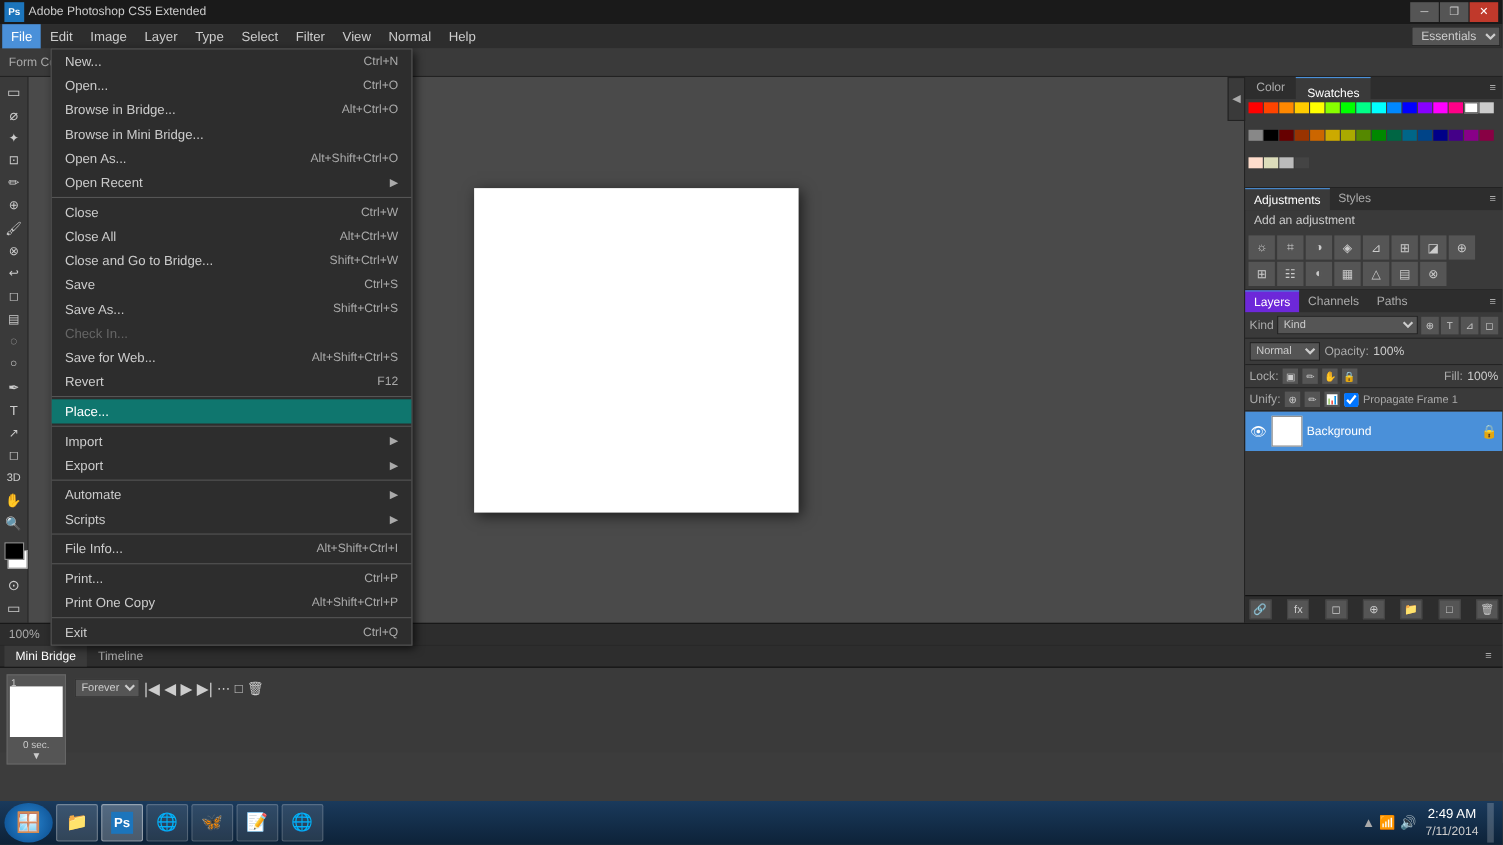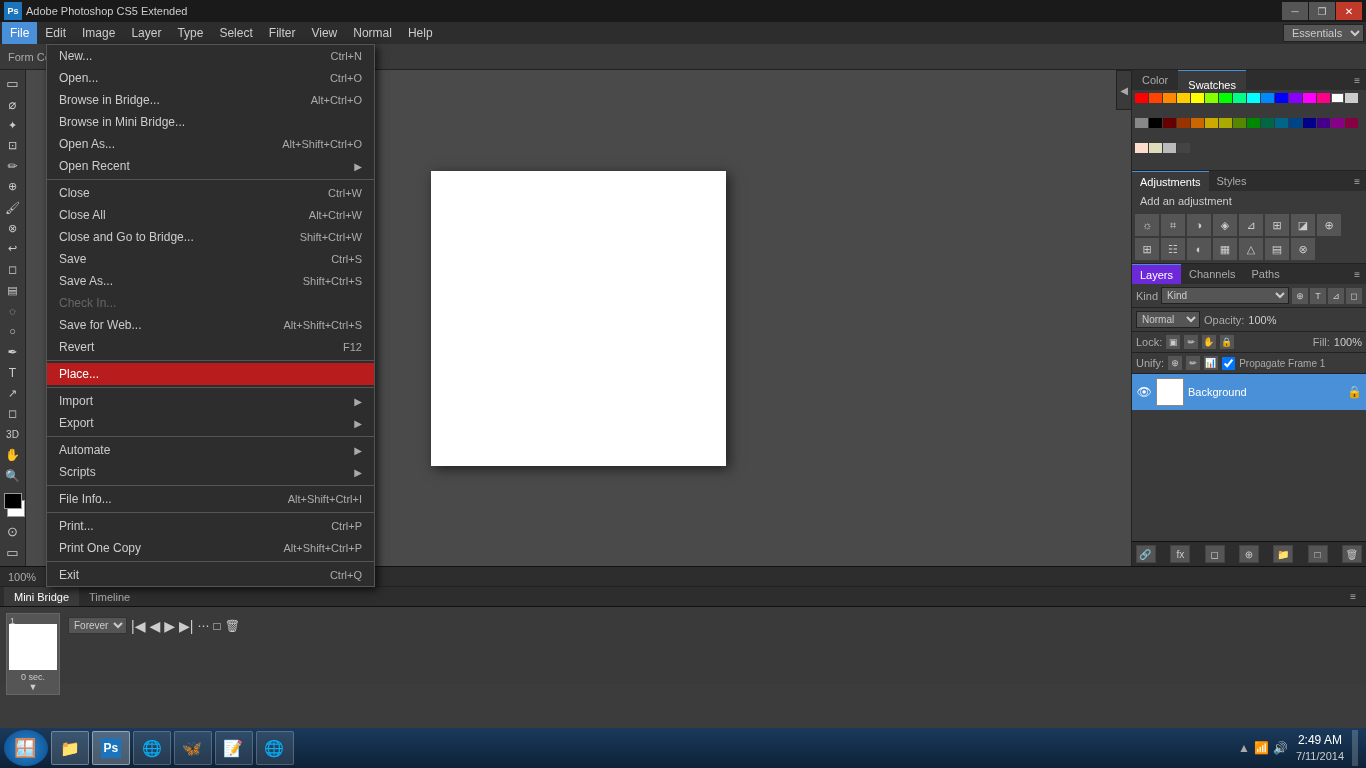--- a/index.html
+++ b/index.html
@@ -25,21 +25,21 @@
 
     
     #canvas-area { flex: 1; background: #4a4a4a; display: flex; align-items: center; justify-content: center; overflow: hidden; }
     #canvas { width: 295px; height: 295px; background: white; box-shadow: 2px 2px 10px rgba(0,0,0,0.5); }
 
     
     #right-panel { width: 235px; background: #3a3a3a; border-left: 1px solid #222; display: flex; flex-direction: column; }
     #file-menu { position: fixed; top: 44px; left: 46px; width: 329px; background: #2d2d2d; border: 1px solid #555; z-index: 200; box-shadow: 3px 3px 8px rgba(0,0,0,0.7); }
     .menu-separator { height: 1px; background: #555; margin: 2px 0; }
     .dropdown-item { display: flex; align-items: center; padding: 3px 12px; cursor: pointer; font-size: 12px; color: #ccc; justify-content: space-between; height: 22px; }
-    .dropdown-item.highlighted { background: #b91c1c; color: white; }
+    .dropdown-item.highlighted { background: #0f766e; color: white; }
     .dropdown-item.disabled { color: #666; cursor: default; }
     .item-left { display: flex; align-items: center; gap: 4px; }
     .item-shortcut { color: #aaa; font-size: 11px; }
     .dropdown-item.highlighted .item-shortcut { color: #ddd; }
     .item-arrow { color: #aaa; font-size: 10px; }
 
     
     #bottom-area { height: 100px; background: #3a3a3a; border-top: 1px solid #222; }
 
     

